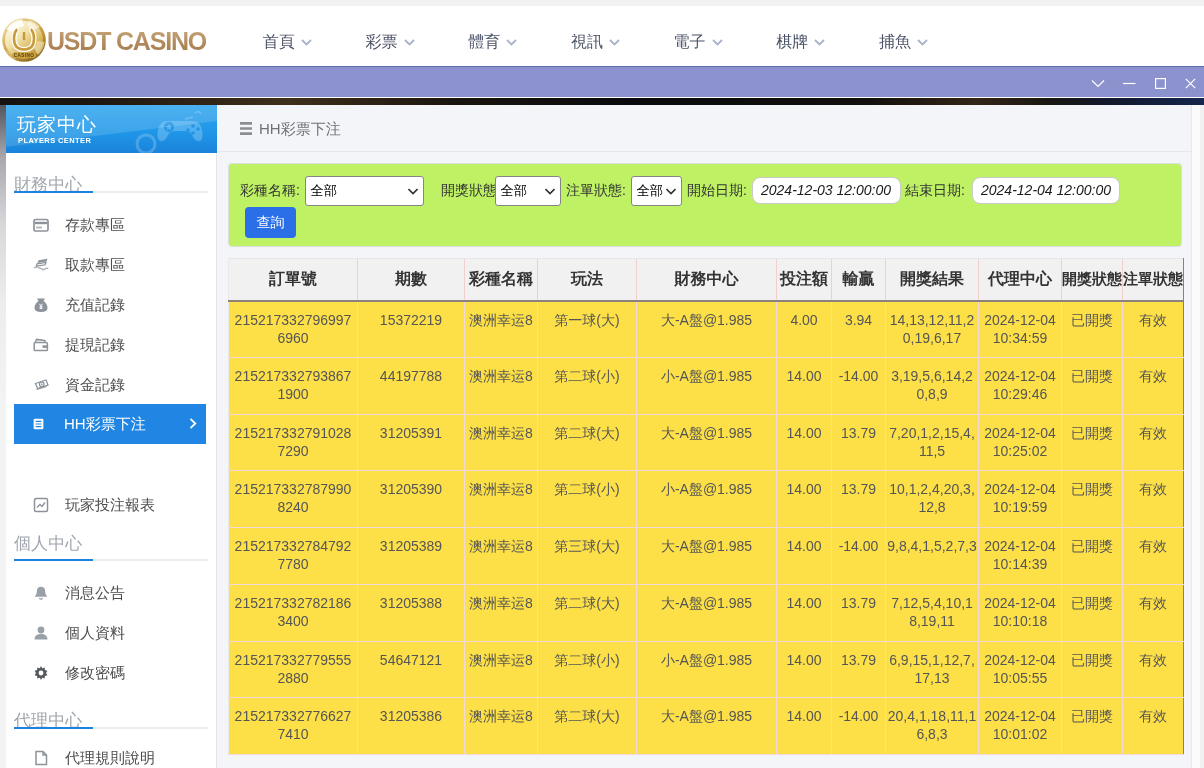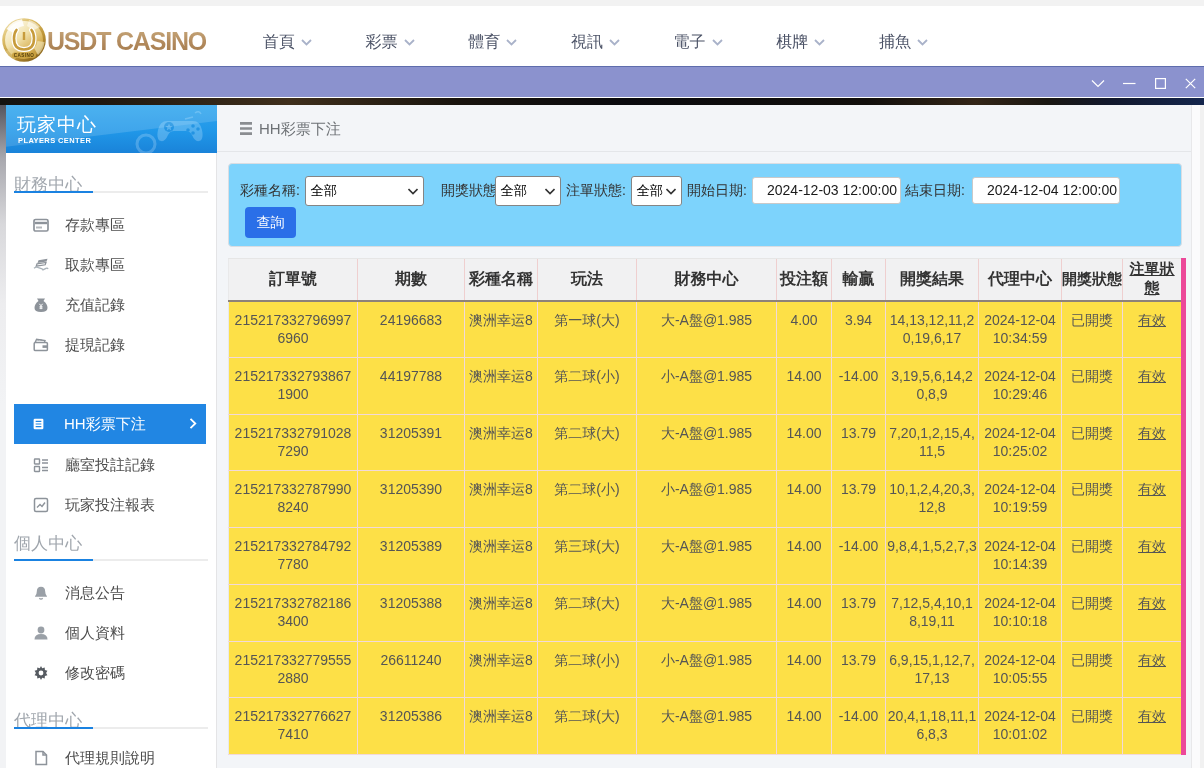--- a/index.html
+++ b/index.html
@@ -40,34 +40,34 @@
 .sbitem.sel .arrow { position:absolute; right:9px; top:13px; }
 
 
 #main { left:217px; top:105px; width:974px; height:663px; background:#f3f5f8; }
 #rightstrip { left:1191px; top:105px; width:13px; height:663px; background:#fbfbfc; border-left:1px solid #e8e8ea; }
 #rightstrip i { position:absolute; right:0; top:0; width:4px; height:663px; background:#f1f1f1; display:block; }
 #crumb { left:0; top:0; width:974px; height:47px; border-bottom:1px solid #e4e6e9; }
 #crumb .burger { position:absolute; left:23px; top:17px; }
 #crumb .txt { position:absolute; left:42px; top:15px; font-size:15px; color:#6e7276; }
 
-#filter { left:11px; top:58px; width:954px; height:84px; background:#7dd3fc; border:1px solid #dadde2; border-radius:4px; }
+#filter { left:11px; top:58px; width:954px; height:84px; background:#bef264; border:1px solid #dadde2; border-radius:4px; }
 .flabel { position:absolute; top:13px; height:27px; line-height:27px; font-size:14px; color:#333; }
 .fsel { position:absolute; top:11.5px; height:30px; background:#fff; border:1px solid #858585; border-radius:3px; font-size:13.3px; color:#000; line-height:28px; padding-left:4.5px; }
 .fsel .ar { position:absolute; right:5px; top:11.5px; width:10px; height:7px; }
-.finput { position:absolute; top:13px; height:27px; background:#fff; border:1px solid #c9c9c9; border-radius:3px; font-size:14px; color:#1a1a1a; line-height:25px; padding-left:14px; }
+.finput { position:absolute; top:13px; height:27px; background:#fff; border:1px solid #c9c9c9; border-radius:8px; font-size:14px; color:#1a1a1a; line-height:25px; padding-left:8px;font-style:italic; }
 #btnq { position:absolute; left:16px; top:43px; width:51px; height:31px; background:#2a6fe8; border-radius:4px; color:#fff; font-size:14px; text-align:center; line-height:31px; }
 
 
 #tbl { left:11px; top:153px; width:954px; border-collapse:collapse; table-layout:fixed; background:#fde047; font-size:14px; color:#555; }
 #tbl th { background:#f1f1f2; font-size:16px; padding:0; color:#333; font-weight:bold; height:42px;
   border-left:1px solid #efcfcf; border-top:1px solid #e6e6e6; border-bottom:2px solid #8d8279; }
 #tbl td { text-align:center; height:56.75px; line-height:18px; border:1px solid #f2d9d9; padding:9px 0 0 0; vertical-align:top; }
 #tbl th:first-child, #tbl td:first-child { border-left:1px solid #e9e9ea; }
-#tbl th:last-child, #tbl td:last-child { border-right:5px solid #ec4899;text-decoration:underline; }
+#tbl th:last-child, #tbl td:last-child { border-right:1px solid #ec4899; }
 </style>
 </head>
 <body>
 
 <div id="topstrip" class="abs"></div>
 <div id="navbar" class="abs"></div>
 <svg id="logo-coin" class="abs" viewBox="0 0 44 44">
   <defs>
     <linearGradient id="gold1" x1="0" y1="0" x2="0.7" y2="1">
       <stop offset="0" stop-color="#f7eec9"></stop>
@@ -176,35 +176,36 @@
         <path d="M5.5 4 L4 1.5 h8 L10.5 4 Z" fill="#8d939a"></path>
         <path d="M5.5 4 h5 q4 3 4 7 q0 4 -6.5 4 q-6.5 0 -6.5 -4 q0 -4 4 -7 Z" fill="#8d939a"></path>
         <path d="M6.4 6.8 L8 8.8 L9.6 6.8 M8 8.8 v3.4 M6.5 9.8 h3 M6.5 11.2 h3" fill="none" stroke="#fff" stroke-width="1"></path>
       </svg>充值記錄</div>
   <div class="sbitem" style="top:220px"><svg class="ic" viewBox="0 0 16 16">
         <path d="M2.2 5.4 L3.6 2.2 L12 3.6 L11.4 5.4" fill="none" stroke="#8d939a" stroke-width="1.4"></path>
         <path d="M4.8 4 L5.6 2.6 L9.5 3.3" fill="none" stroke="#8d939a" stroke-width="1"></path>
         <rect x="1.2" y="5.4" width="13.2" height="8.2" rx="1.2" fill="none" stroke="#8d939a" stroke-width="1.5"></rect>
         <path d="M9.5 8.3 h5 v2.6 h-5 Z" fill="#8d939a"></path>
       </svg>提現記錄</div>
+  <div class="sbitem" style="top:260px"><svg class="ic" viewBox="0 0 16 16">
+        <path d="M2.5 6.5 L13 3 L15 8 L4.5 11.5 Z" fill="none" stroke="#8d939a" stroke-width="1.3"></path>
+        <path d="M3.5 12.5 l10 -3" stroke="#8d939a" stroke-width="1.2"></path>
+        <circle cx="8.7" cy="7.2" r="2.3" fill="none" stroke="#8d939a" stroke-width="1.2"></circle>
+        <path d="M7.9 7.3 h1.7 M8.75 6.4 v1.8" stroke="#8d939a" stroke-width="0.8"></path>
+      </svg>資金記錄</div>
 
   <div class="sbitem sel" style="top:299px"><svg class="ic" viewBox="0 0 16 16">
         <rect x="2" y="1.5" width="12" height="13" rx="1.5" fill="#fff"></rect>
         <path d="M4.5 4.8 h7 M4.5 8 h7 M4.5 11.2 h7" stroke="#2186e3" stroke-width="1.5"></path>
       </svg>HH彩票下注
     <svg class="arrow" width="8" height="13" viewBox="0 0 8 13">
         <path d="M1.5 1.8 L6.3 6.5 L1.5 11.2" fill="none" stroke="#fff" stroke-width="1.8"></path>
       </svg>
   </div>
 
-  <div class="sbitem" style="top:340px"><svg class="ic" viewBox="0 0 16 16">
-        <rect x="1.5" y="2" width="5" height="5" rx="0.5" fill="none" stroke="#8d939a" stroke-width="1.4"></rect>
-        <rect x="1.5" y="9.5" width="5" height="5" rx="0.5" fill="none" stroke="#8d939a" stroke-width="1.4"></rect>
-        <path d="M9 3 h6 M9 6 h6 M9 10.5 h6 M9 13.5 h6" stroke="#8d939a" stroke-width="1.4"></path>
-      </svg>廳室投註記錄</div>
   <div class="sbitem" style="top:380px"><svg class="ic" viewBox="0 0 16 16">
         <rect x="1.5" y="1.5" width="13" height="13" rx="1.5" fill="none" stroke="#8d939a" stroke-width="1.5"></rect>
         <path d="M4 10.5 L7 7.5 L9 9.5 L12 5.5" fill="none" stroke="#8d939a" stroke-width="1.4"></path>
       </svg>玩家投注報表</div>
 
   <div class="sbsect" style="top:417px">個人中心</div>
   <div class="sbline" style="top:454px">
       <i></i>
     </div>
 
@@ -282,21 +283,21 @@
           <th>財務中心</th>
           <th>投注額</th>
           <th>輸贏</th>
           <th>開獎結果</th>
           <th>代理中心</th>
           <th style="font-size:15px">開獎狀態</th>
           <th style="font-size:15px">注單狀態</th>
         </tr>
     <tr>
           <td>215217332796997<br>6960</td>
-          <td>24196683</td>
+          <td>15372219</td>
           <td>澳洲幸运8</td>
           <td>第一球(大)</td>
           <td>大-A盤@1.985</td>
           <td>4.00</td>
           <td>3.94</td>
           <td>14,13,12,11,2<br>0,19,6,17</td>
           <td>2024-12-04<br>10:34:59</td>
           <td>已開獎</td>
           <td>有效</td>
         </tr>
@@ -360,21 +361,21 @@
           <td>大-A盤@1.985</td>
           <td>14.00</td>
           <td>13.79</td>
           <td>7,12,5,4,10,1<br>8,19,11</td>
           <td>2024-12-04<br>10:10:18</td>
           <td>已開獎</td>
           <td>有效</td>
         </tr>
     <tr>
           <td>215217332779555<br>2880</td>
-          <td>26611240</td>
+          <td>54647121</td>
           <td>澳洲幸运8</td>
           <td>第二球(小)</td>
           <td>小-A盤@1.985</td>
           <td>14.00</td>
           <td>13.79</td>
           <td>6,9,15,1,12,7,<br>17,13</td>
           <td>2024-12-04<br>10:05:55</td>
           <td>已開獎</td>
           <td>有效</td>
         </tr>

